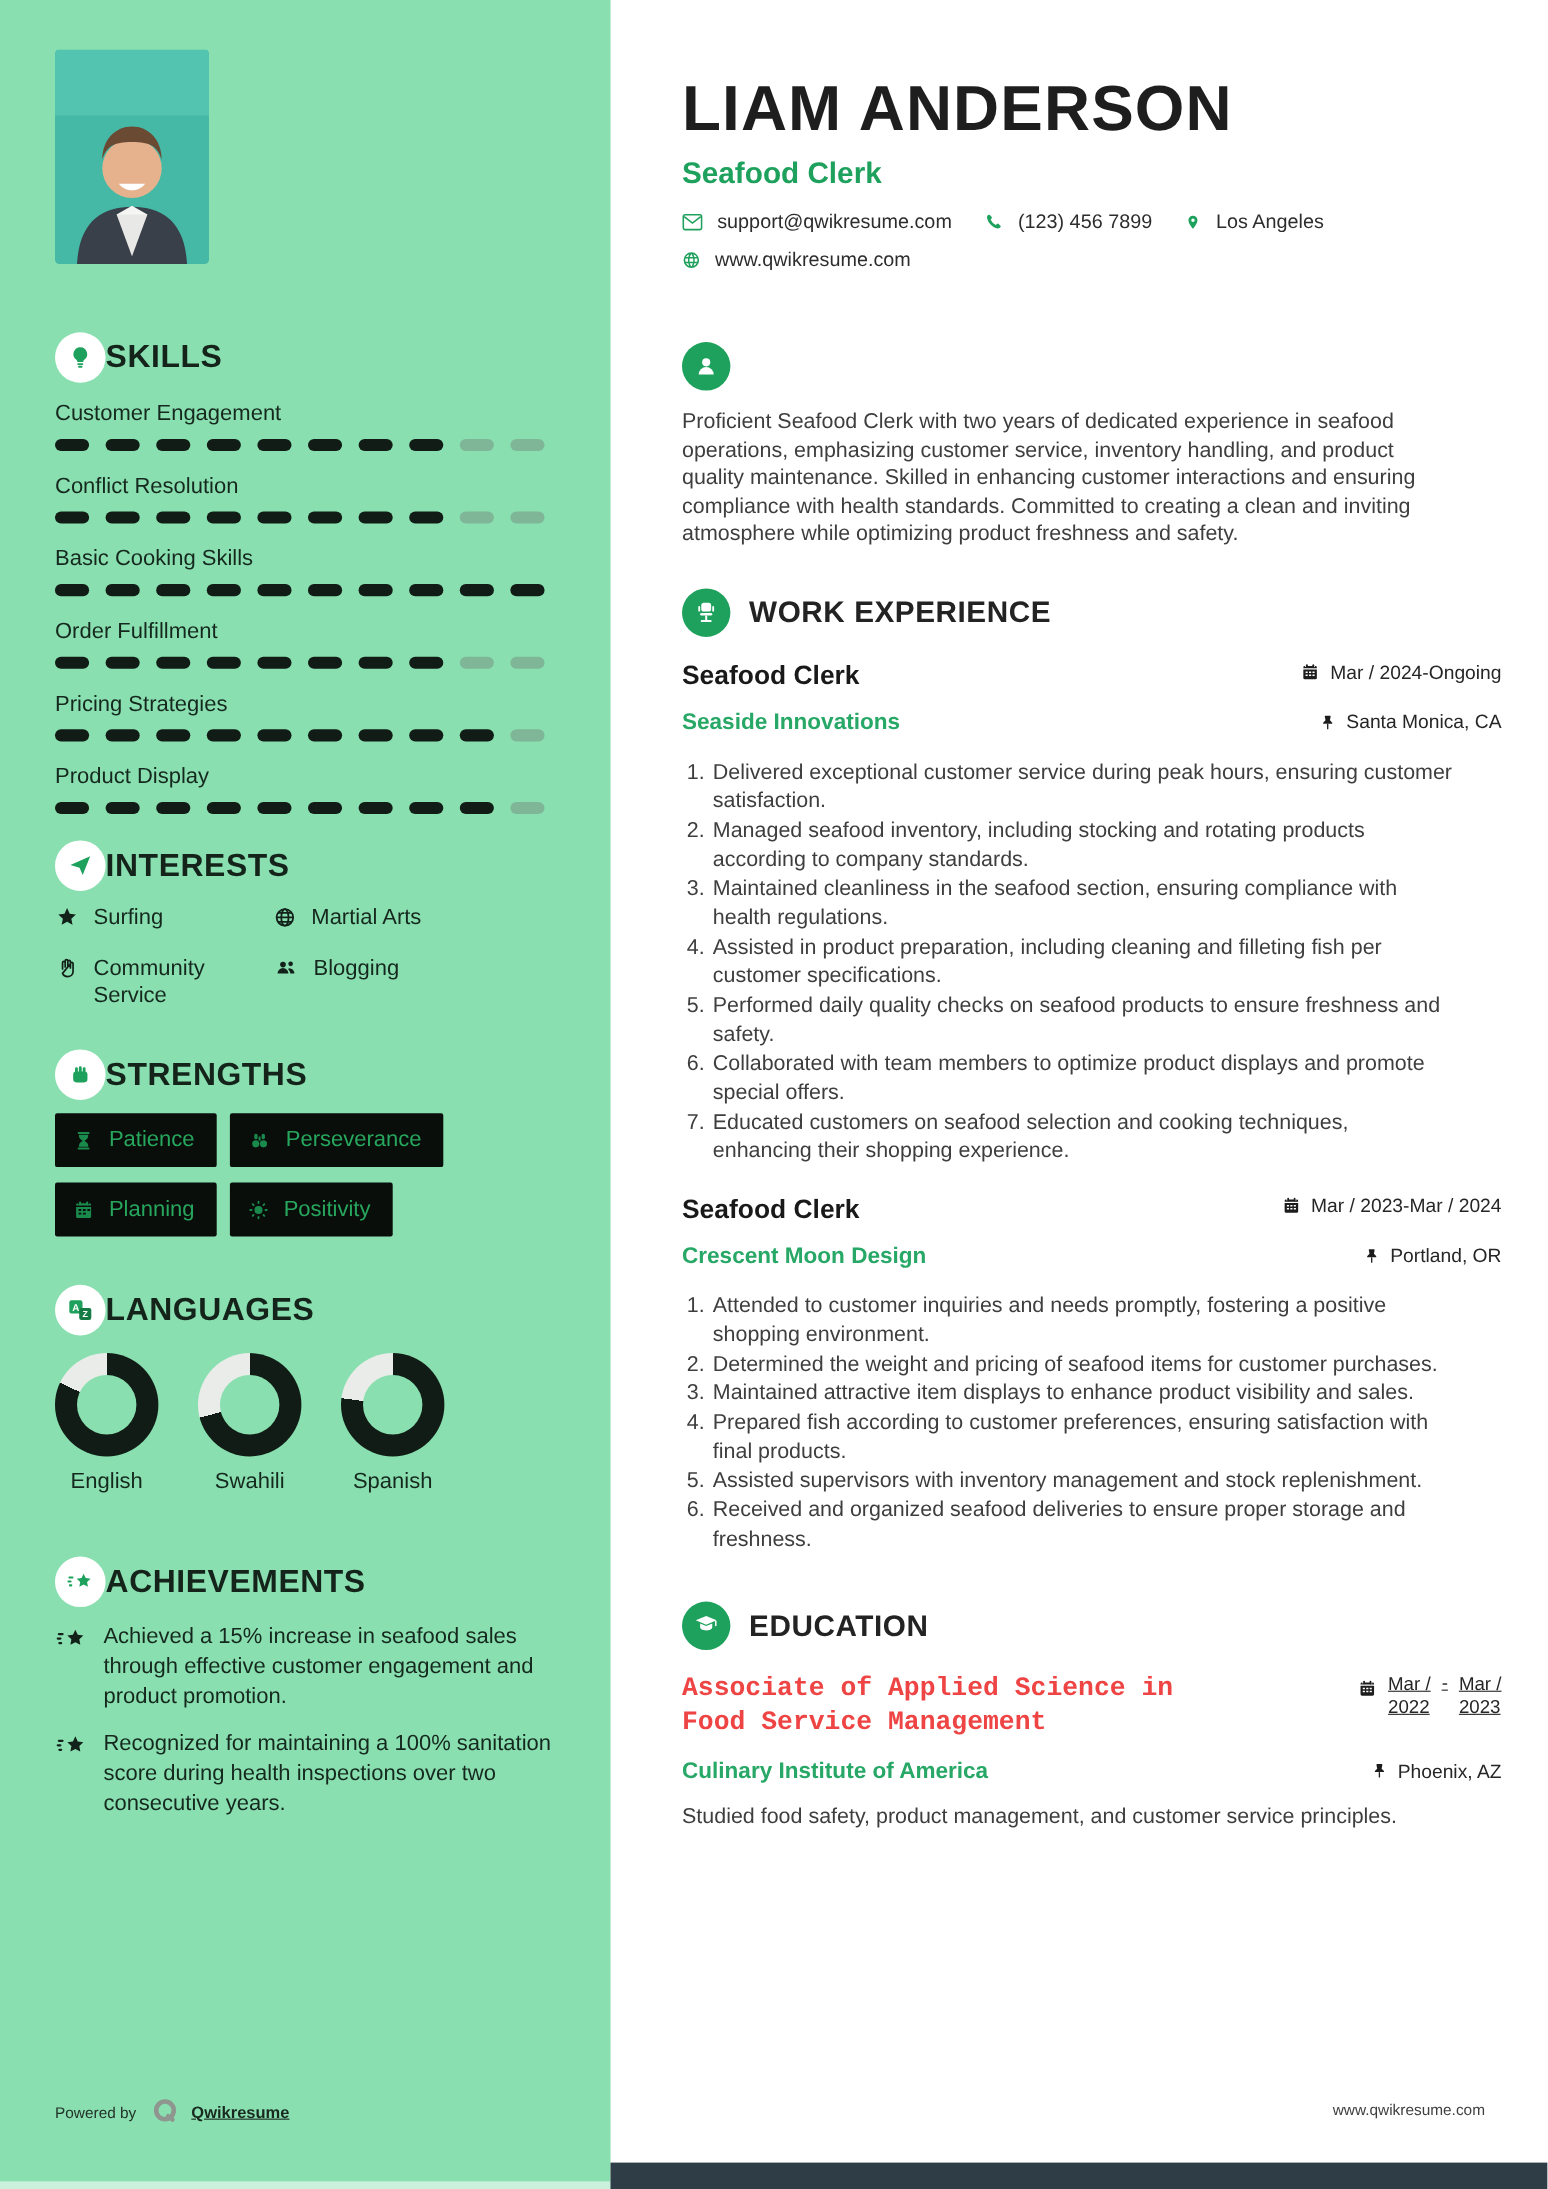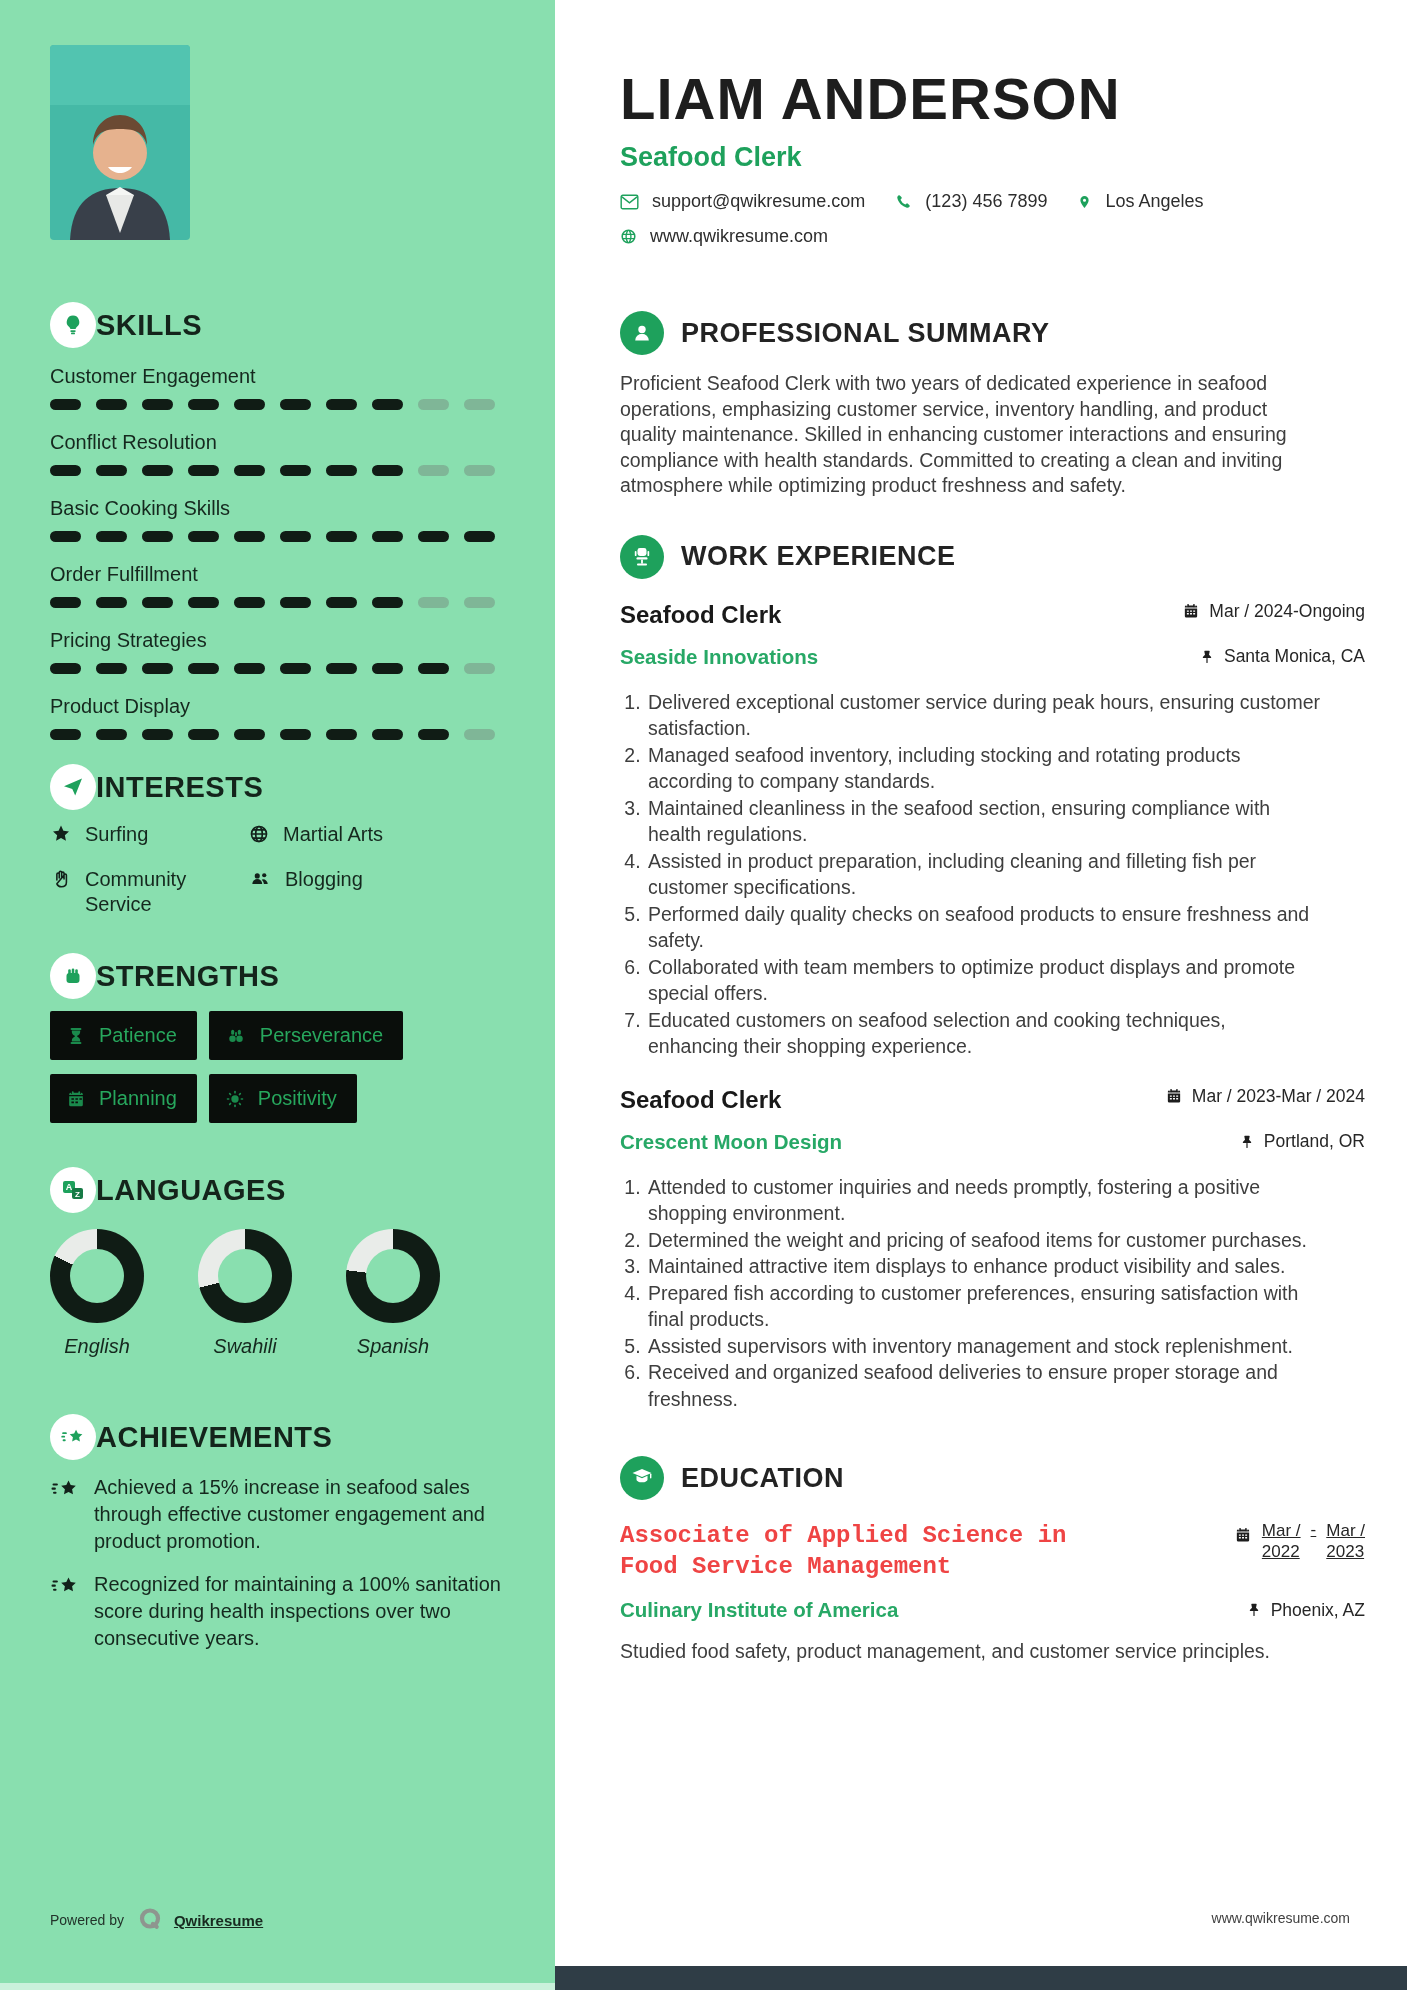--- a/index.html
+++ b/index.html
@@ -33,21 +33,21 @@
   .interests-grid{display:grid;grid-template-columns:198px 1fr;row-gap:16px;margin-top:12px;}
   .interest{display:flex;gap:13px;align-items:flex-start;font-size:20px;color:#15281e;line-height:25px;}
   .interest .ic{flex:0 0 22px;margin-top:1px;color:#12211a;}
 
   .strengths-head{margin-top:36px;}
   .chips{display:flex;flex-wrap:wrap;gap:14px 12px;margin-top:12px;max-width:440px;}
   .chip{display:inline-flex;align-items:center;gap:13px;background:var(--chipbg);color:var(--chiptext);font-size:20px;padding:13px 20px 13px 16px;border-radius:2px;}
   .chip .ic{color:#1a8a4c;display:flex;}
 
   .languages-head{margin-top:44px;}
-  .donuts{display:flex;gap:54px;margin-top:16px;font-style:italic;}
+  .donuts{display:flex;gap:36px;margin-top:16px;}
   .donut-wrap{width:94px;text-align:center;}
   .donut{width:94px;height:94px;border-radius:50%;position:relative;}
   .donut::after{content:"";position:absolute;inset:20px;border-radius:50%;background:var(--sbg);}
   .donut-label{margin-top:12px;font-size:20px;color:#15281e;}
 
   .ach-head{margin-top:56px;}
   .ach-list{margin-top:14px;}
   .ach{display:flex;gap:14px;margin-bottom:16px;}
   .ach .ic{flex:0 0 30px;margin-top:2px;color:#12211a;}
   .ach p{font-size:20px;line-height:27px;color:#15281e;}
@@ -463,21 +463,20 @@
     </div>
 
     <section>
       <div class="m-head summary-head">
         <span class="circ">
           <svg width="24" height="24" viewBox="0 0 24 24" fill="#fff">
               <circle cx="12" cy="8.4" r="3.7"></circle>
               <path d="M5.2 19.5a6.8 6.8 0 0 1 13.6 0z"></path>
             </svg>
         </span>
-        <h2>PROFESSIONAL SUMMARY</h2>
       </div>
       <p class="summary-text">Proficient Seafood Clerk with two years of dedicated experience in seafood operations, emphasizing customer service, inventory handling, and product quality maintenance. Skilled in enhancing customer interactions and ensuring compliance with health standards. Committed to creating a clean and inviting atmosphere while optimizing product freshness and safety.</p>
     </section>
 
     <section>
       <div class="m-head we-head">
         <span class="circ">
           <svg width="24" height="24" viewBox="0 0 24 24" fill="#fff">
               <rect x="7.5" y="3" width="9" height="8" rx="2.4"></rect>
               <rect x="6.5" y="12.2" width="11" height="2.4" rx="1.2"></rect>

